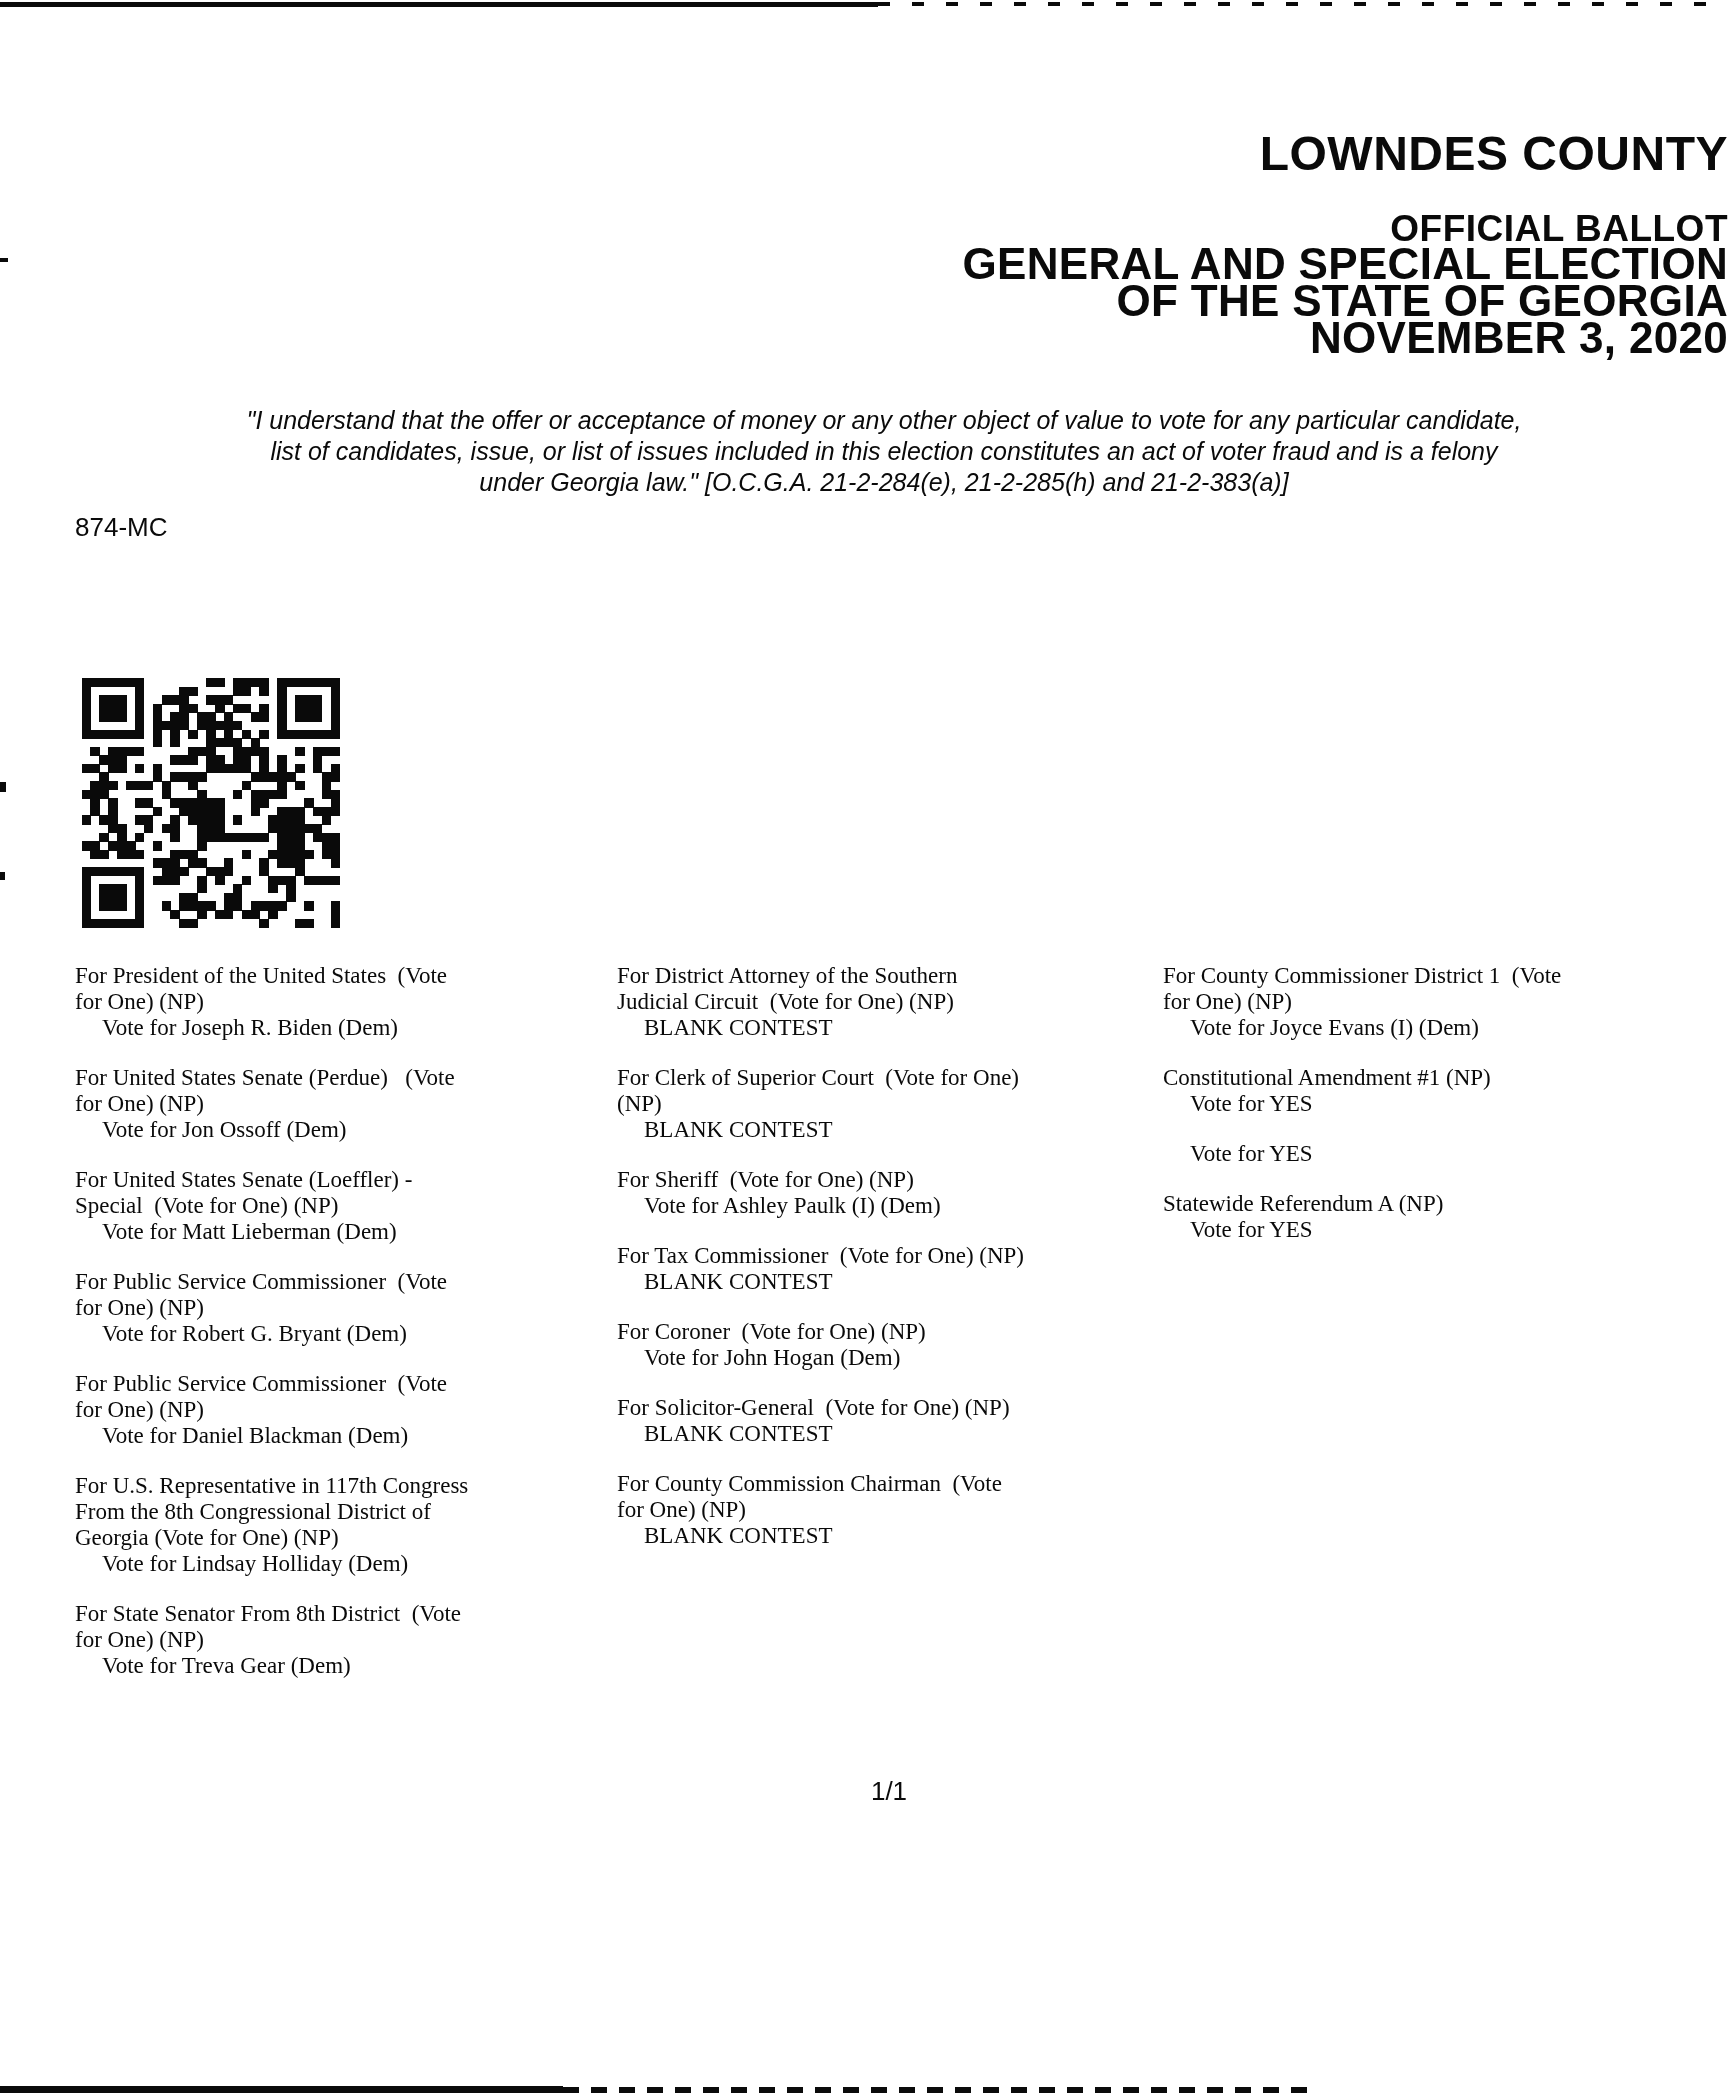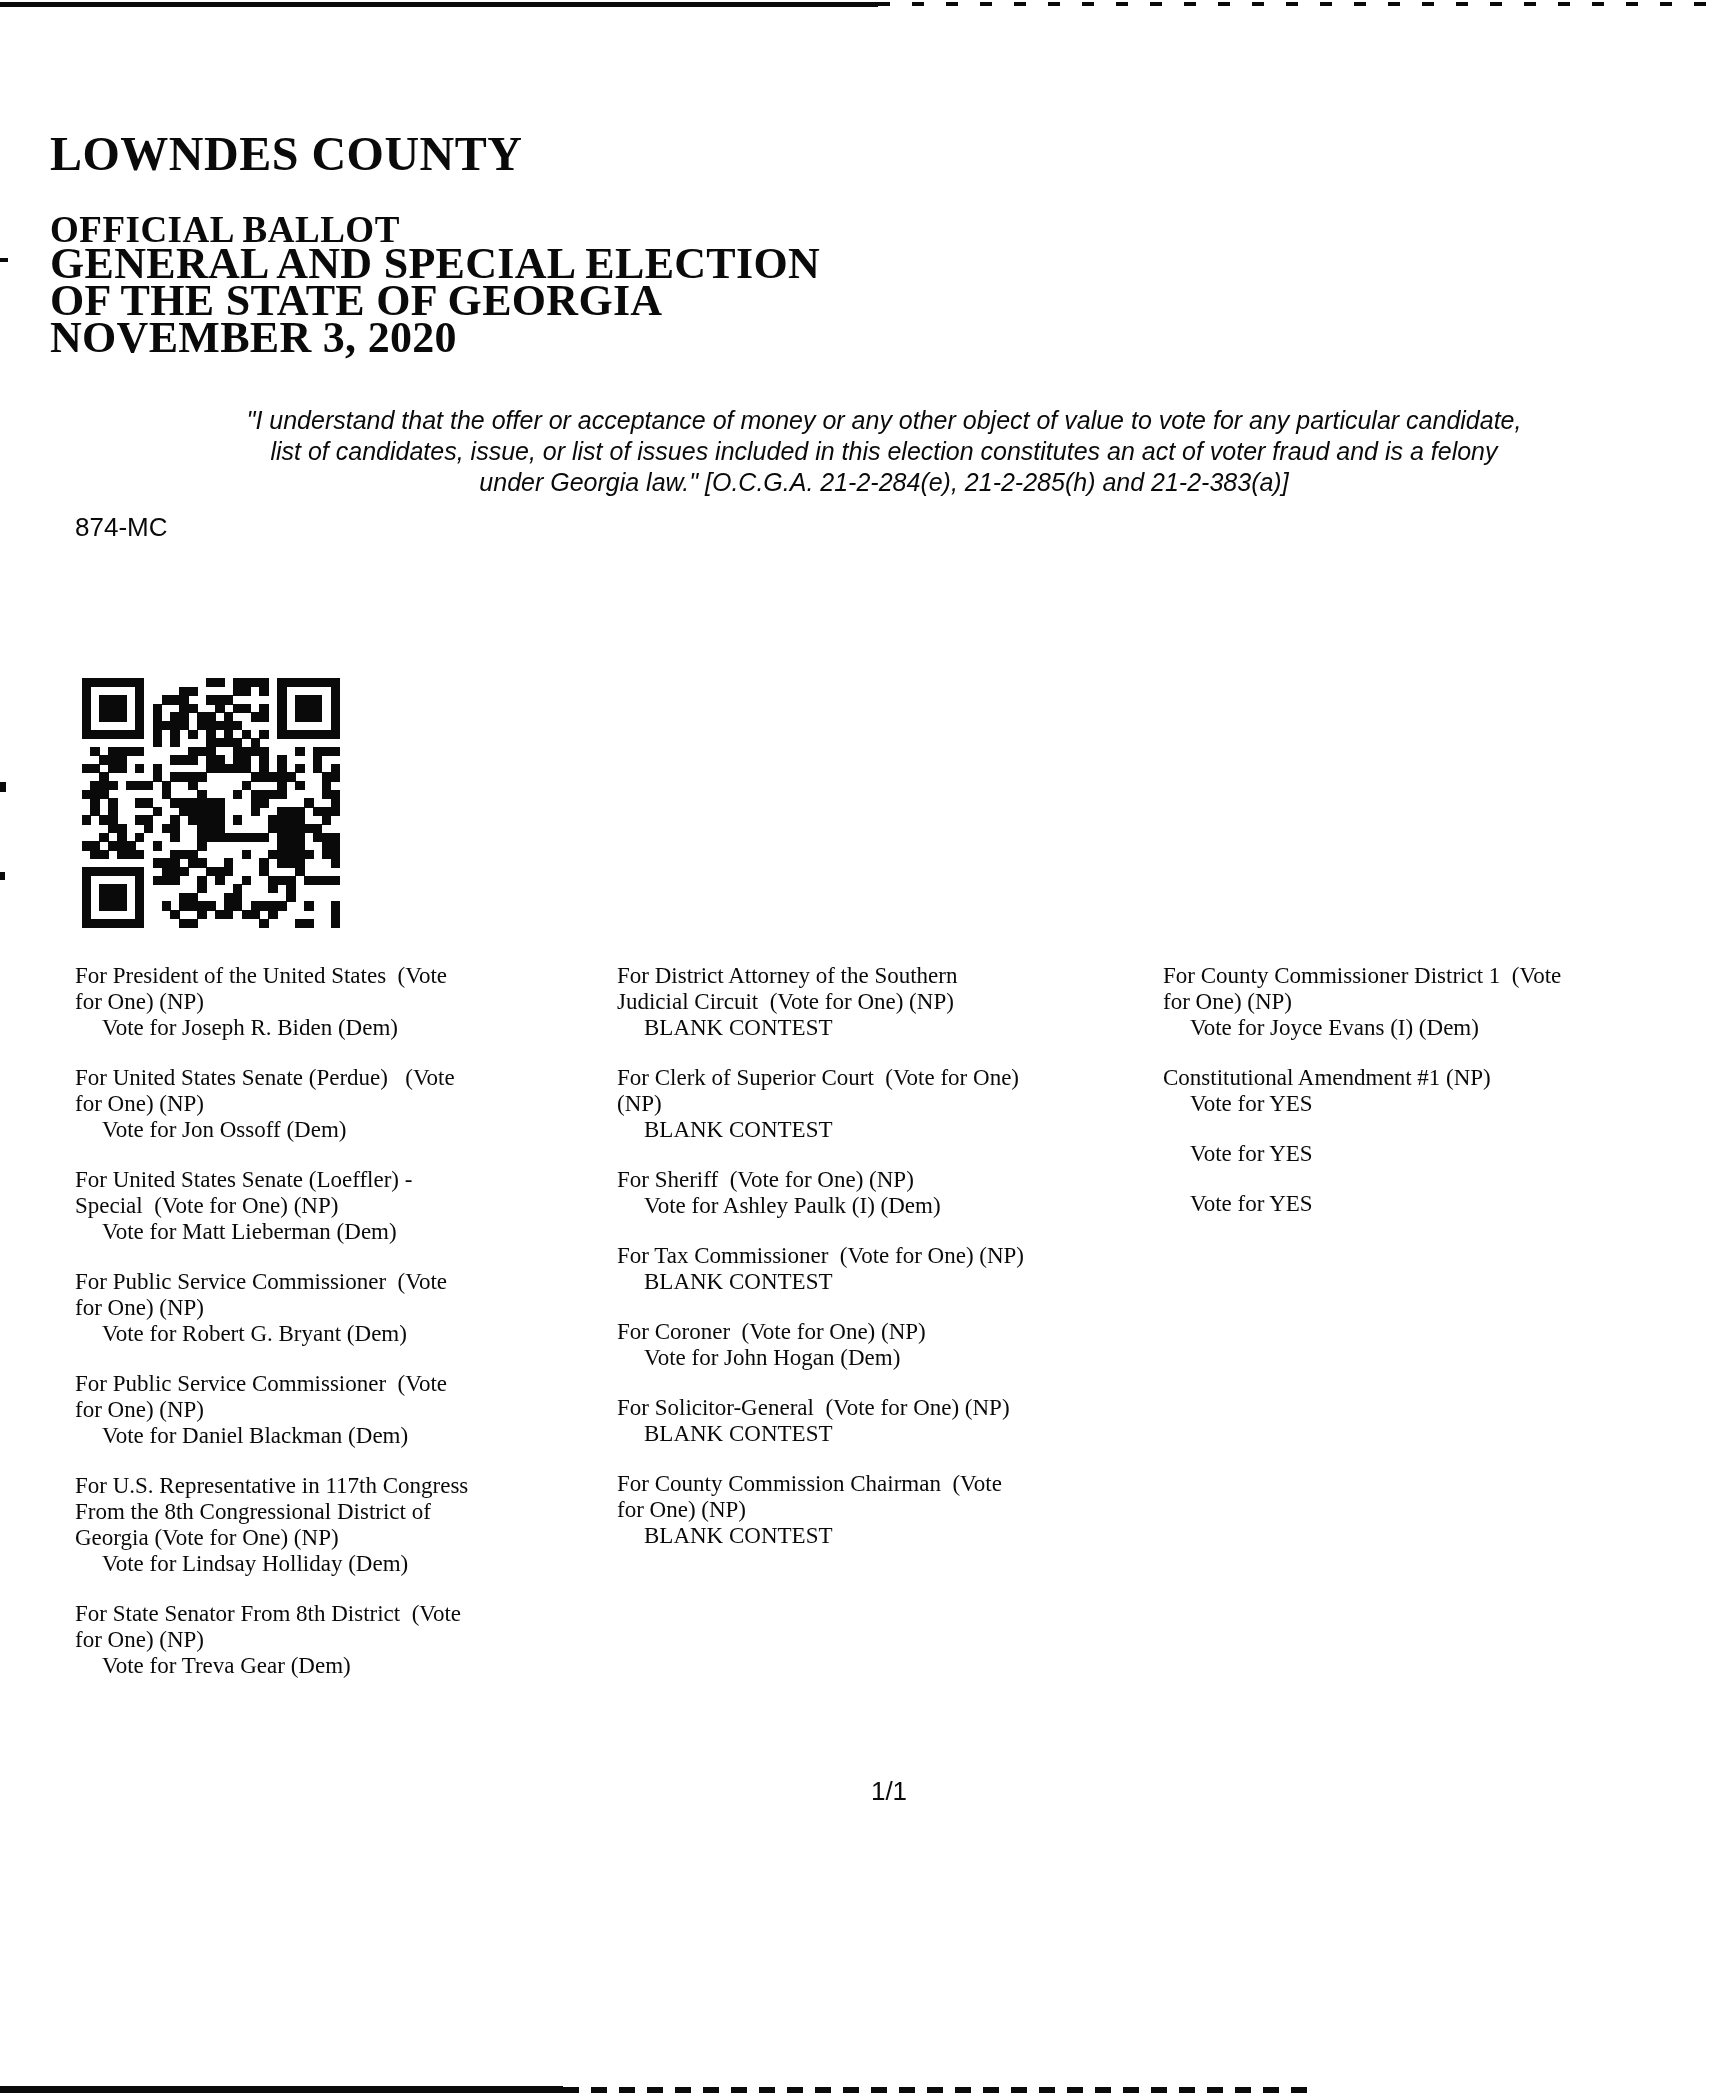--- a/index.html
+++ b/index.html
@@ -16,21 +16,21 @@
   .edge-top-dashed{position:absolute;top:2px;left:878px;right:0;height:4px;
     background:repeating-linear-gradient(90deg,#0a0a0a 0 12px,transparent 12px 34px);}
   .edge-bottom-solid{position:absolute;top:2086px;left:0;width:563px;height:7px;background:#0a0a0a;}
   .edge-bottom-dashed{position:absolute;top:2087px;left:563px;width:747px;height:6px;
     background:repeating-linear-gradient(90deg,#0a0a0a 0 16px,transparent 16px 28px);}
   .scan-mark{position:absolute;background:#0a0a0a;}
   .m1{top:258px;left:0;width:8px;height:4px;}
   .m2{top:782px;left:0;width:6px;height:10px;}
   .m3{top:872px;left:0;width:5px;height:8px;}
 
-  .centered{position:absolute;left:50px;right:0;text-align:left;font-family:Liberation Serif, serif;}
+  .centered{position:absolute;left:50px;right:0;text-align:right;}
   .county-title{top:126px;font-size:48px;font-weight:bold;letter-spacing:.5px;}
   .ballot-title{top:208px;font-size:37px;font-weight:bold;letter-spacing:.5px;}
   .election-title{top:245px;font-size:44px;font-weight:bold;line-height:37px;white-space:pre-wrap;letter-spacing:.3px;}
   .disclaimer{
     top:380px;left:60px;right:20px;position:absolute;text-align:center;
     font-style:italic;font-size:25px;line-height:31px;white-space:pre-wrap;
   }
   .ballot-code{position:absolute;top:512px;left:75px;font-size:26px;}
   .qr{position:absolute;top:678px;left:73px;width:275px;height:258px;}
   .qr svg{display:block;}
@@ -563,20 +563,21 @@
           <div class="contest-selection">Vote for Joyce Evans (I) (Dem)</div>
         </article>
         <article class="contest">
           <div class="contest-title">Constitutional Amendment #1 (NP)</div>
           <div class="contest-selection">Vote for YES</div>
         </article>
         <article class="contest">
           <div class="contest-selection">Vote for YES</div>
         </article>
         <article class="contest">
+          <div class="contest-title">Statewide Referendum A (NP)</div>
           <div class="contest-selection">Vote for YES</div>
         </article>
       </section>
   </main>
 
   <div class="page-number">1/1</div>
 
   <div class="edge-bottom-solid"></div>
   <div class="edge-bottom-dashed"></div>
 </div>

